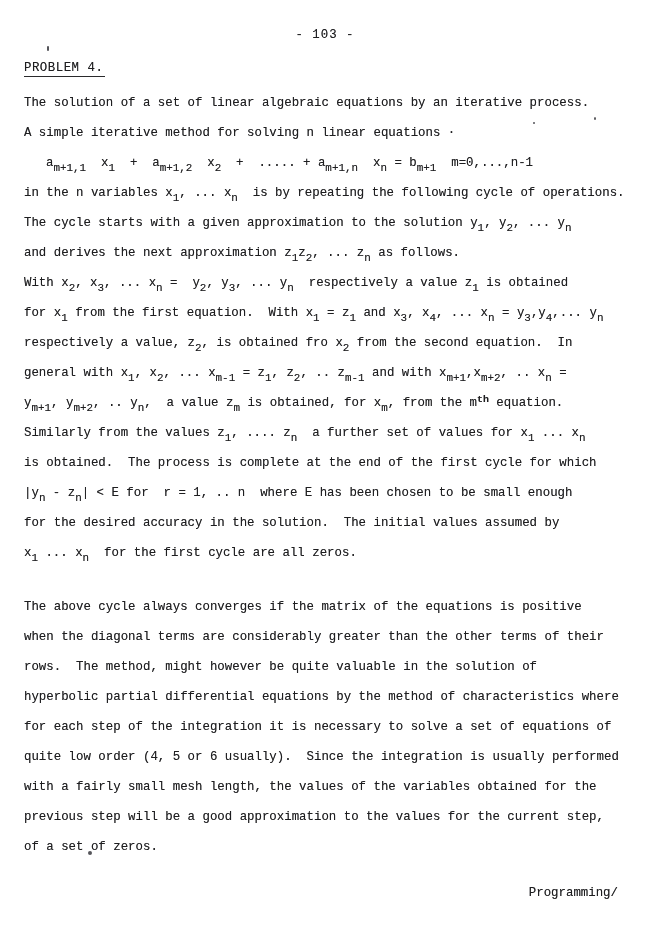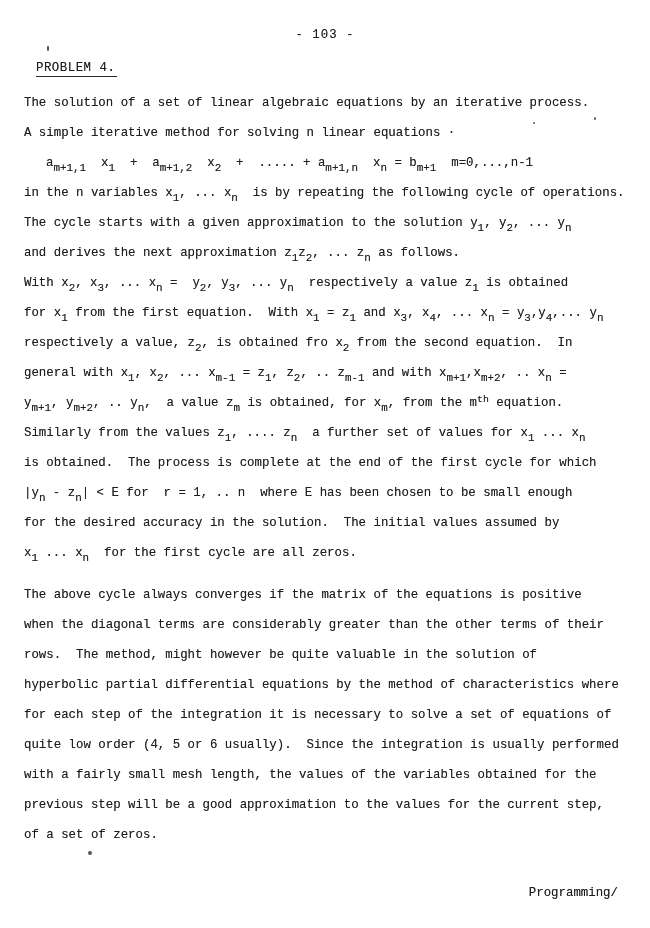--- a/index.html
+++ b/index.html
@@ -30,49 +30,49 @@
   }
   .heading {
     position: absolute;
     top: 61px;
     left: 24px;
     display: inline-block;
     border-bottom: 1.6px solid #2a2a2c;
     padding: 0 2px 1px 0;
     letter-spacing: 0.5px;
     white-space: pre;
-    margin-left: 12px;
   }
   .doc-body {
     position: absolute;
     top: 88px;
     left: 24px;
     right: 18px;
   }
   .para { margin: 0; }
-  .para + .para { margin-top: 12px; }
+  .para + .para { margin-top: 24px; }
   .line {
     height: 30px;
     line-height: 30px;
     white-space: pre;
   }
   .line.indent { padding-left: 22px; }
   sub {
     font-size: 0.88em;
     line-height: 0;
     position: relative;
     top: 4.5px;
     vertical-align: baseline;
   }
   sup {
     font-size: 0.8em;
     line-height: 0;
     position: relative;
     top: -4px;
     vertical-align: baseline;
+    font-weight: bold;
   }
   .footer {
     position: absolute;
     top: 886px;
     right: 32px;
     white-space: pre;
     text-align: right;
   }
   .speck {
     position: absolute;

